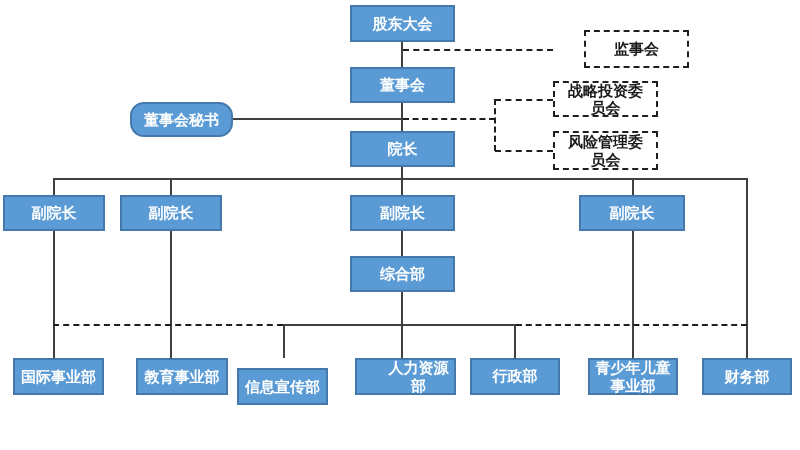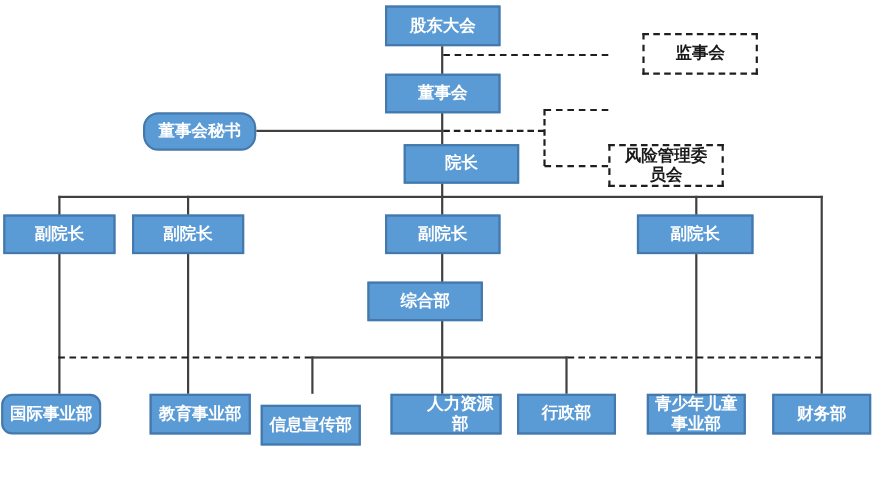--- a/index.html
+++ b/index.html
@@ -57,44 +57,45 @@
   <div class="dh" style="left:495px;top:150px;width:58px;"></div>
   <div class="dh" style="left:53px;top:324px;width:230px;"></div>
   <div class="dh" style="left:516px;top:324px;width:231px;"></div>
 
   <div class="node" style="left:350px;top:5px;width:105px;height:37px;">股东大会</div>
 
   <div class="node" style="left:350px;top:67px;width:105px;height:36px;">董事会</div>
 
   <div class="node" style="left:130px;top:102px;width:103px;height:35px;border-radius:14px;">董事会秘书</div>
 
-  <div class="node" style="left:350px;top:131px;width:105px;height:36px;margin-left:17px;">院长</div>
+  <div class="node" style="left:350px;top:131px;width:105px;height:36px;">院长</div>
 
   <div class="node" style="left:3px;top:195px;width:102px;height:36px;">副院长</div>
 
   <div class="node" style="left:120px;top:195px;width:102px;height:36px;">副院长</div>
 
   <div class="node" style="left:350px;top:195px;width:105px;height:36px;">副院长</div>
 
   <div class="node" style="left:579px;top:195px;width:106px;height:36px;">副院长</div>
 
-  <div class="node" style="left:334px;top:256px;width:105px;height:36px;">综合部</div>
+  <div class="node" style="left:350px;top:256px;width:105px;height:36px;">综合部</div>
 
-  <div class="node" style="left:1px;top:358px;width:91px;height:37px;border-radius:10px;">国际事业部</div>
+  <div class="node" style="left:13px;top:358px;width:91px;height:37px;">国际事业部</div>
 
   <div class="node" style="left:136px;top:358px;width:92px;height:37px;">教育事业部</div>
 
   <div class="node" style="left:237px;top:368px;width:91px;height:37px;">信息宣传部</div>
 
   <div class="node" style="left:355px;top:358px;width:101px;height:37px;padding-left:28px;">人力资源部</div>
 
   <div class="node" style="left:470px;top:358px;width:90px;height:37px;font-family:Liberation Serif, serif;">行政部</div>
 
   <div class="node" style="left:588px;top:358px;width:90px;height:37px;">青少年儿童事业部</div>
 
   <div class="node" style="left:702px;top:358px;width:90px;height:37px;">财务部</div>
 
   <div class="dnode" style="left:553px;top:30px;width:105px;height:38px;margin-left:31px;">监事会</div>
 
+  <div class="dnode" style="left:553px;top:81px;width:105px;height:36px;">战略投资委员会</div>
 
   <div class="dnode" style="left:553px;top:131px;width:105px;height:39px;">风险管理委员会</div>
 
 </div>
 
 </body></html>

